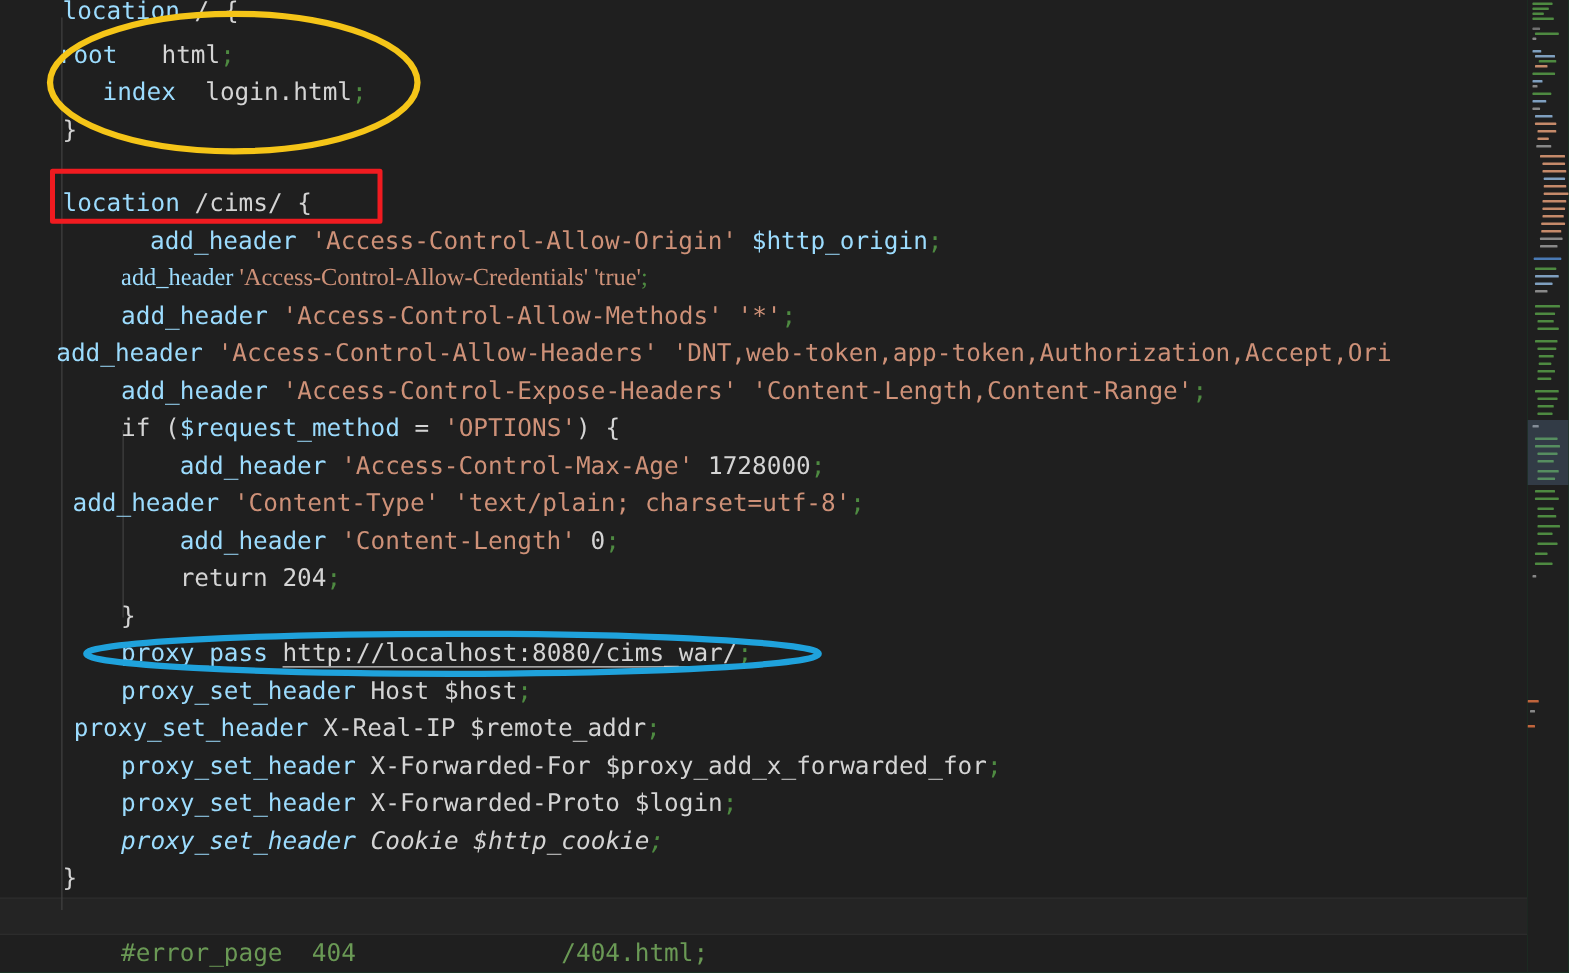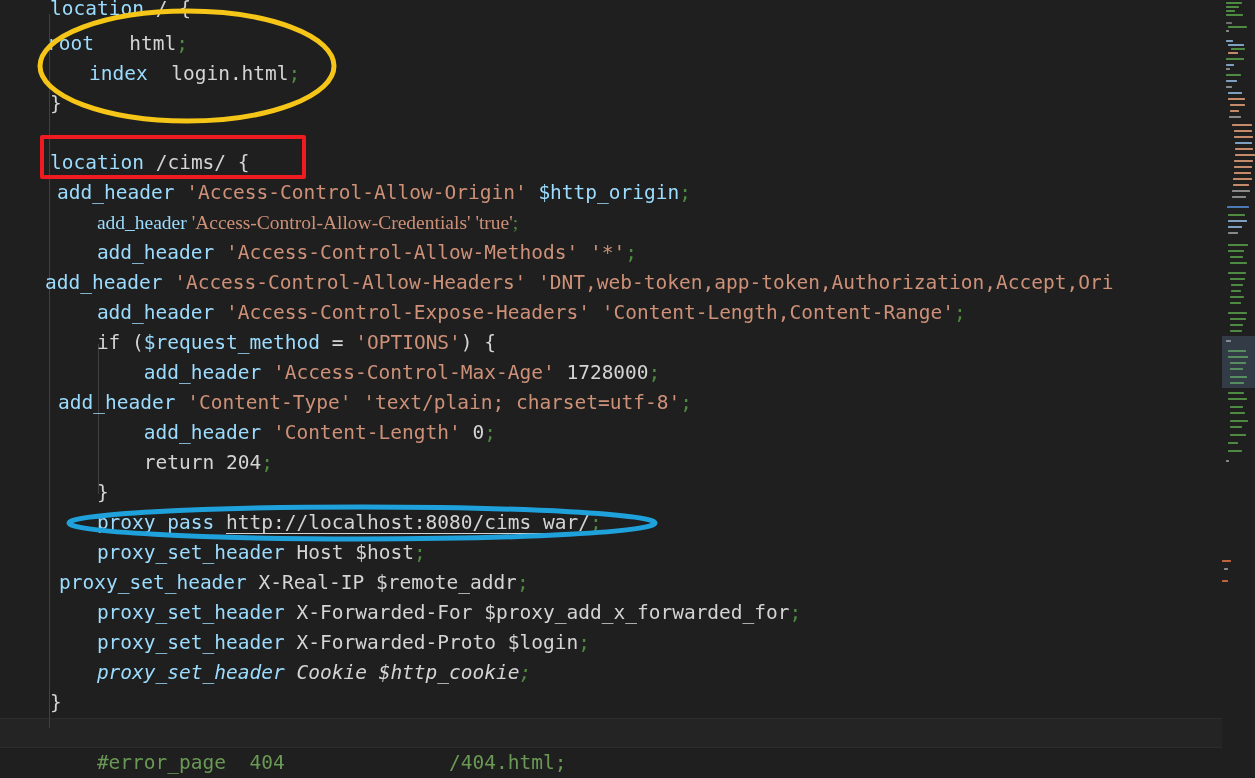--- a/index.html
+++ b/index.html
@@ -119,25 +119,25 @@
     <div id="line-highlights">
         <div class="line-highlight" style="top: 718px; height: 30px; background: rgb(36, 36, 36);"></div>
       </div>
     <div id="indent-guides">
         <div class="indent-guide" style="left: 49px; top: 14px; height: 714px; background: rgb(64, 64, 64);"></div>
         <div class="indent-guide" style="left: 98px; top: 344px; height: 150px; background: rgb(64, 64, 64);"></div>
       </div>
     <div id="code-lines">
         <div class="code-line" id="line-location-root" style="top: -6px; padding-left: 50px;"><span class="t-dir">location</span><span class="t-plain"> / </span><span class="t-brace">{</span></div>
         <div class="code-line" id="line-root-html" style="top: 29px; padding-left: 47px;"><span class="t-dir">root</span><span class="t-plain">   html</span><span class="t-semi">;</span></div>
-        <div class="code-line" id="line-index-login" style="top: 59px; padding-left: 82px; margin-left: 7px;"><span class="t-dir">index</span><span class="t-plain">  login.html</span><span class="t-semi">;</span></div>
+        <div class="code-line" id="line-index-login" style="top: 59px; padding-left: 82px;"><span class="t-dir">index</span><span class="t-plain">  login.html</span><span class="t-semi">;</span></div>
         <div class="code-line" id="line-close-root" style="top: 89px; padding-left: 50px;"><span class="t-brace">}</span></div>
         <div class="code-line" id="line-blank-1" style="top: 119px; padding-left: 50px;">&nbsp;</div>
         <div class="code-line" id="line-location-cims" style="top: 148px; padding-left: 50px;"><span class="t-dir">location</span><span class="t-plain"> /cims/ </span><span class="t-brace">{</span></div>
-        <div class="code-line" id="line-acao" style="top: 178px; padding-left: 57px;"><span class="t-dir">add_header</span><span class="t-plain"> </span><span class="t-str">'Access-Control-Allow-Origin'</span><span class="t-plain"> </span><span class="t-var">$http_origin</span><span class="t-semi">;</span></div>
+        <div class="code-line" id="line-acao" style="top: 178px; padding-left: 120px;"><span class="t-dir">add_header</span><span class="t-plain"> </span><span class="t-str">'Access-Control-Allow-Origin'</span><span class="t-plain"> </span><span class="t-var">$http_origin</span><span class="t-semi">;</span></div>
         <div class="code-line" id="line-acac" style="top: 208px; padding-left: 96.88px; font-family: Liberation Serif, serif;"><span class="t-dir">add_header</span><span class="t-plain"> </span><span class="t-str">'Access-Control-Allow-Credentials'</span><span class="t-plain"> </span><span class="t-str">'true'</span><span class="t-semi">;</span></div>
         <div class="code-line" id="line-acam" style="top: 238px; padding-left: 96.88px;"><span class="t-dir">add_header</span><span class="t-plain"> </span><span class="t-str">'Access-Control-Allow-Methods'</span><span class="t-plain"> </span><span class="t-str">'*'</span><span class="t-semi">;</span></div>
         <div class="code-line" id="line-acah" style="top: 268px; padding-left: 45px;"><span class="t-dir">add_header</span><span class="t-plain"> </span><span class="t-str">'Access-Control-Allow-Headers'</span><span class="t-plain"> </span><span class="t-str">'DNT,web-token,app-token,Authorization,Accept,Ori</span></div>
         <div class="code-line" id="line-aceh" style="top: 298px; padding-left: 96.88px;"><span class="t-dir">add_header</span><span class="t-plain"> </span><span class="t-str">'Access-Control-Expose-Headers'</span><span class="t-plain"> </span><span class="t-str">'Content-Length,Content-Range'</span><span class="t-semi">;</span></div>
         <div class="code-line" id="line-if-options" style="top: 328px; padding-left: 96.88px;"><span class="t-plain">if</span><span class="t-plain"> (</span><span class="t-var">$request_method</span><span class="t-plain"> = </span><span class="t-str">'OPTIONS'</span><span class="t-plain">) </span><span class="t-brace">{</span></div>
         <div class="code-line" id="line-max-age" style="top: 358px; padding-left: 143.76px;"><span class="t-dir">add_header</span><span class="t-plain"> </span><span class="t-str">'Access-Control-Max-Age'</span><span class="t-num"> 1728000</span><span class="t-semi">;</span></div>
         <div class="code-line" id="line-content-type" style="top: 388px; padding-left: 58px;"><span class="t-dir">add_header</span><span class="t-plain"> </span><span class="t-str">'Content-Type'</span><span class="t-plain"> </span><span class="t-str">'text/plain; charset=utf-8'</span><span class="t-semi">;</span></div>
         <div class="code-line" id="line-content-length" style="top: 418px; padding-left: 143.76px;"><span class="t-dir">add_header</span><span class="t-plain"> </span><span class="t-str">'Content-Length'</span><span class="t-num"> 0</span><span class="t-semi">;</span></div>
         <div class="code-line" id="line-return-204" style="top: 448px; padding-left: 143.76px;"><span class="t-plain">return</span><span class="t-num"> 204</span><span class="t-semi">;</span></div>
         <div class="code-line" id="line-close-if" style="top: 478px; padding-left: 96.88px;"><span class="t-brace">}</span></div>

